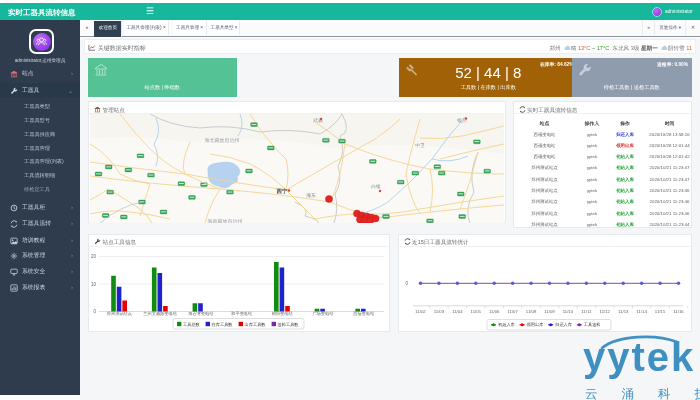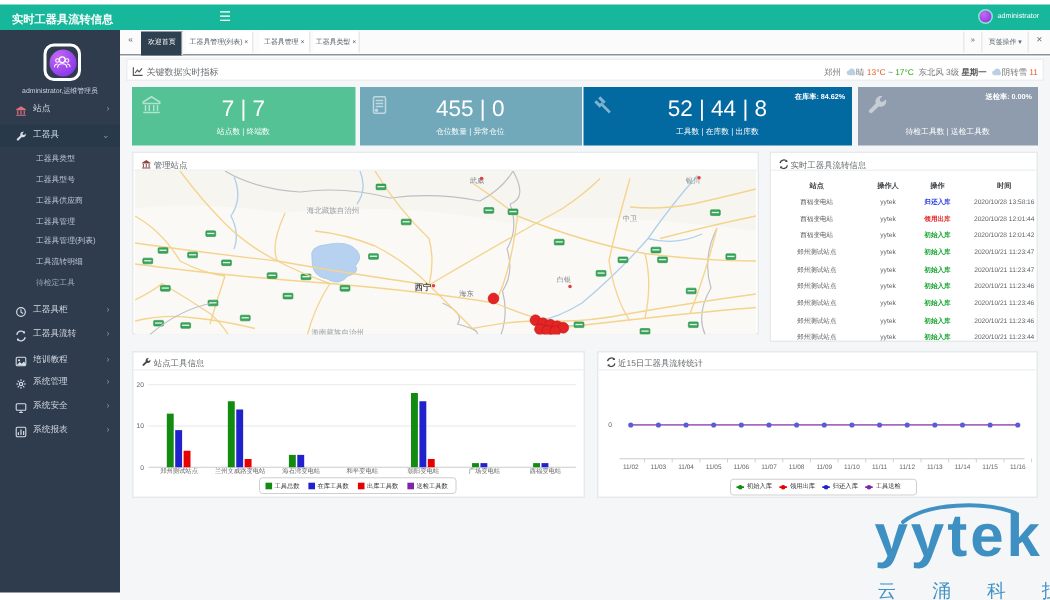--- a/index.html
+++ b/index.html
@@ -160,35 +160,23 @@
         <path d="M3 7a2.2 2.2 0 0 1-.4-4.4A3 3 0 0 1 8.4 3.8 1.9 1.9 0 0 1 8 7z" fill="#b9cfe2"></path>
       </svg>阴转雪 <span style="color:#e2602a">11</span></div>
 
   <div class="stat" style="left:88px;top:57.5px;width:148.5px;background:#54c295">
     <svg width="14" height="14" viewBox="0 0 14 14">
         <g stroke="#fff" stroke-width="1" fill="none">
           <path d="M1.5 5 7 1.5 12.5 5v1h-11z"></path>
           <path d="M3 7v4M5.5 7v4M8.5 7v4M11 7v4M1.5 12h11"></path>
         </g>
       </svg>
-    <div class="big">7 | 7</div>
       <div class="sm">站点数 | 终端数</div>
   </div>
-  <div class="stat" style="left:239.5px;top:57.5px;width:148px;background:#72a9ba">
-    <svg width="14" height="14" viewBox="0 0 14 14">
-        <g stroke="#fff" stroke-width="1" fill="none">
-          <rect x="3" y="1.5" width="8" height="11" rx="1"></rect>
-          <path d="M4.5 4h5M4.5 6h5M4.5 8h5"></path>
-          <circle cx="5" cy="10.5" r=".7" fill="#fff"></circle>
-        </g>
-      </svg>
-    <div class="big">455 | 0</div>
-      <div class="sm">仓位数量 | 异常仓位</div>
-  </div>
-  <div class="stat" style="left:389px;top:57.5px;width:178.5px;background:#0369a1">
+  <div class="stat" style="left:399px;top:57.5px;width:178.5px;background:#a16207">
     <svg width="14" height="14" viewBox="0 0 14 14">
         <g fill="#fff" opacity=".9">
           <path d="M5.2 1.2 8.8 4.8 7.4 6.2 3.8 2.6z"></path>
           <path d="M2.6 3.8 6.2 7.4 4.8 8.8 1.2 5.2z"></path>
           <path d="M6 5.2 8.2 7.4 12.2 11.4 11 12.6 7 8.6 4.8 6.4z"></path>
         </g>
       </svg>
     <div class="rate">在库率: 84.62%</div>
     <div class="big">52 | 44 | 8</div>
       <div class="sm">工具数 | 在库数 | 出库数</div>

